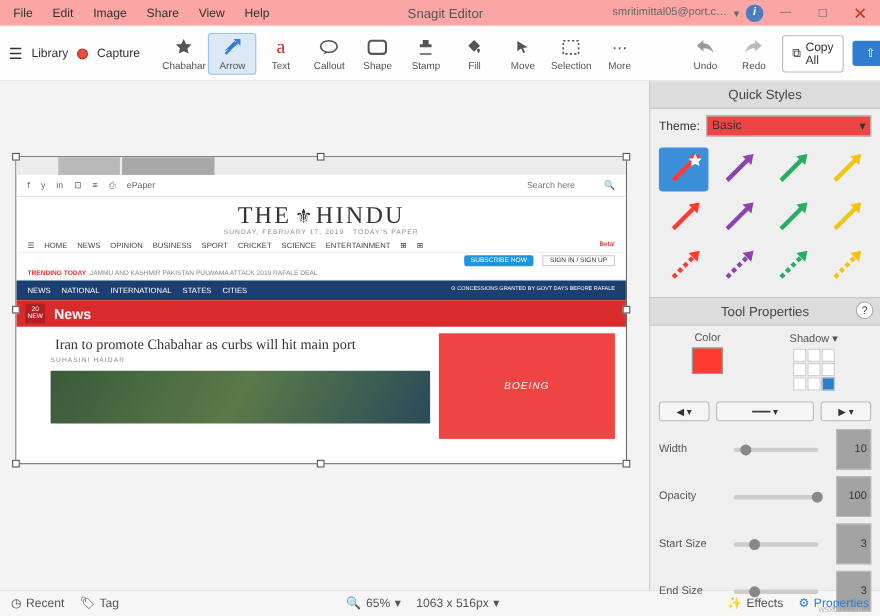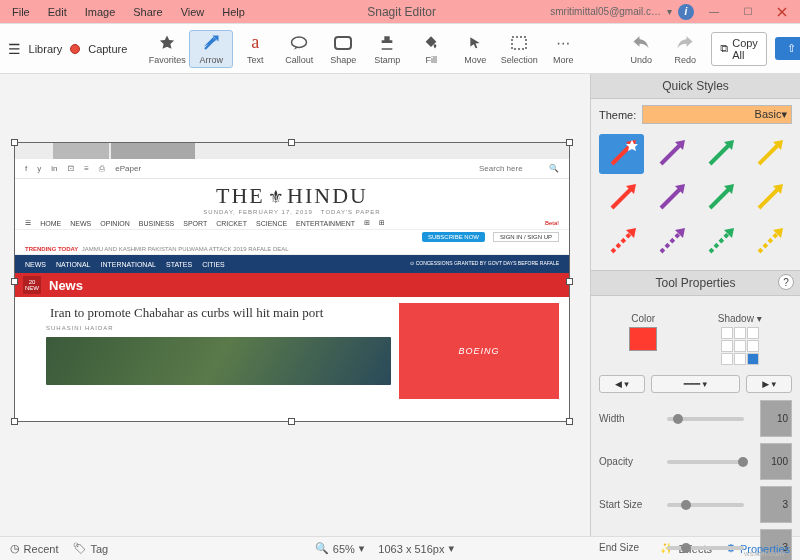--- a/index.html
+++ b/index.html
@@ -66,30 +66,30 @@
 .cap-headline { flex: 1; padding-left: 21px; }
 .cap-headline h3 { font-family: Georgia, serif; font-size: 13px; font-weight: normal; background: #fff; padding: 2px 4px; }
 .cap-headline .auth { font-size: 6px; color: #888; letter-spacing: 1px; margin-top: 2px; }
 .cap-mapimg { margin-top: 6px; height: 48px; background: linear-gradient(120deg,#3a5a3a,#5a7a4a,#2a4a5a); border-radius: 1px; }
 .cap-ad { width: 160px; height: 96px; background: #ef4444; color: #fff; display: flex; align-items: center; justify-content: center; font-size: 9px; font-style: italic; letter-spacing: 1px; }
 
 
 .panel { width: 210px; background: #efefef; border-left: 1px solid #ccc; display: flex; flex-direction: column; font-size: 11px; }
 .panel-head { background: #dcdcdc; text-align: center; padding: 5px 0; font-size: 12px; color: #444; border-bottom: 1px solid #c8c8c8; }
 .theme-row { display: flex; align-items: center; gap: 6px; padding: 6px 8px; }
-.theme-sel { flex: 1; border: 1px solid #bbb; background: #fdba74; padding: 2px 4px; font-size: 11px; text-align: right; }
+.theme-sel { flex: 1; border: 1px solid #bbb; background: #ef4444; padding: 2px 4px; font-size: 11px; }
 .styles-grid { display: grid; grid-template-columns: repeat(4, 1fr); gap: 4px; padding: 4px 8px 8px; }
 .style-sw { height: 40px; display: flex; align-items: center; justify-content: center; border-radius: 3px; cursor: pointer; }
 .style-sw.sel { background: #3b8fdb; }
 .style-sw svg { width: 32px; height: 32px; }
 
 .props-head { background: #dcdcdc; text-align: center; padding: 5px 0; font-size: 12px; color: #444; border-top: 1px solid #c8c8c8; border-bottom: 1px solid #c8c8c8; position: relative; }
 .props-head .help { position: absolute; right: 6px; top: 3px; width: 16px; height: 16px; border: 1px solid #aaa; border-radius: 50%; background: #fff; font-size: 10px; display: flex; align-items: center; justify-content: center; cursor: pointer; }
 .cs-row { display: flex; justify-content: space-around; padding: 6px 8px; font-size: 10px; color: #555; }
-.cs-col { display: flex; flex-direction: column; align-items: center; gap: 3px; margin-top: 11px; }
+.cs-col { display: flex; flex-direction: column; align-items: center; gap: 3px; }
 .color-sw { width: 28px; height: 24px; background: #ff3b30; border: 1px solid #999; }
 .shadow-grid { display: grid; grid-template-columns: repeat(3, 12px); grid-template-rows: repeat(3, 12px); gap: 1px; }
 .shadow-grid div { background: #fff; border: 1px solid #ccc; }
 .shadow-grid .on { background: #2f7dd1; }
 
 .style-row { display: flex; gap: 6px; padding: 4px 8px; }
 .style-dd { flex: 1; border: 1px solid #bbb; background: #f5f5f5; height: 18px; border-radius: 3px; display: flex; align-items: center; justify-content: center; font-size: 9px; }
 
 .prop-row { display: flex; align-items: center; gap: 16px; padding: 3px 8px; font-size: 10px; }
 .prop-row label { width: 52px; color: #555; }
@@ -113,21 +113,21 @@
   <div class="menu-group">
     <span class="menu-item">File</span>
     <span class="menu-item">Edit</span>
     <span class="menu-item">Image</span>
     <span class="menu-item">Share</span>
     <span class="menu-item">View</span>
     <span class="menu-item">Help</span>
   </div>
   <div class="title-center">Snagit Editor</div>
   <div class="title-right">
-    <span>smritimittal05@gmail.c…</span>
+    <span>smritimittal05@port.c…</span>
     <span>▾</span>
     <span class="infobadge">i</span>
     <span class="wctrl">—</span>
     <span class="wctrl">☐</span>
     <span class="wctrl close">
       <svg viewBox="0 0 10 10">
           <line x1="1" y1="1" x2="9" y2="9" stroke="#c0392b" stroke-width="1.5"></line>
           <line x1="9" y1="1" x2="1" y2="9" stroke="#c0392b" stroke-width="1.5"></line>
         </svg>
     </span>
@@ -142,21 +142,21 @@
     <span>Capture</span>
   </div>
 
   <div class="tool-group">
     <div class="tool-btn">
       <span class="ico">
           <svg width="18" height="18" viewBox="0 0 24 24">
             <path fill="#555" d="M12 2l2.9 6 6.6.6-5 4.6 1.5 6.4L12 16.9 6 19.6l1.5-6.4-5-4.6 6.6-.6z"></path>
           </svg>
         </span>
-      <span>Favorites</span>
+      <span>Chabahar</span>
     </div>
     <div class="tool-btn selected">
       <span class="ico">
           <svg width="18" height="18" viewBox="0 0 24 24">
             <path fill="#2f7dd1" d="M3 21L21 3l-3 9 9-3L3 21z" transform="scale(.8)"></path>
             <line x1="4" y1="20" x2="18" y2="6" stroke="#2f7dd1" stroke-width="3"></line>
             <polygon points="14,2 22,2 22,10" fill="#2f7dd1"></polygon>
           </svg>
         </span>
       <span>Arrow</span>

